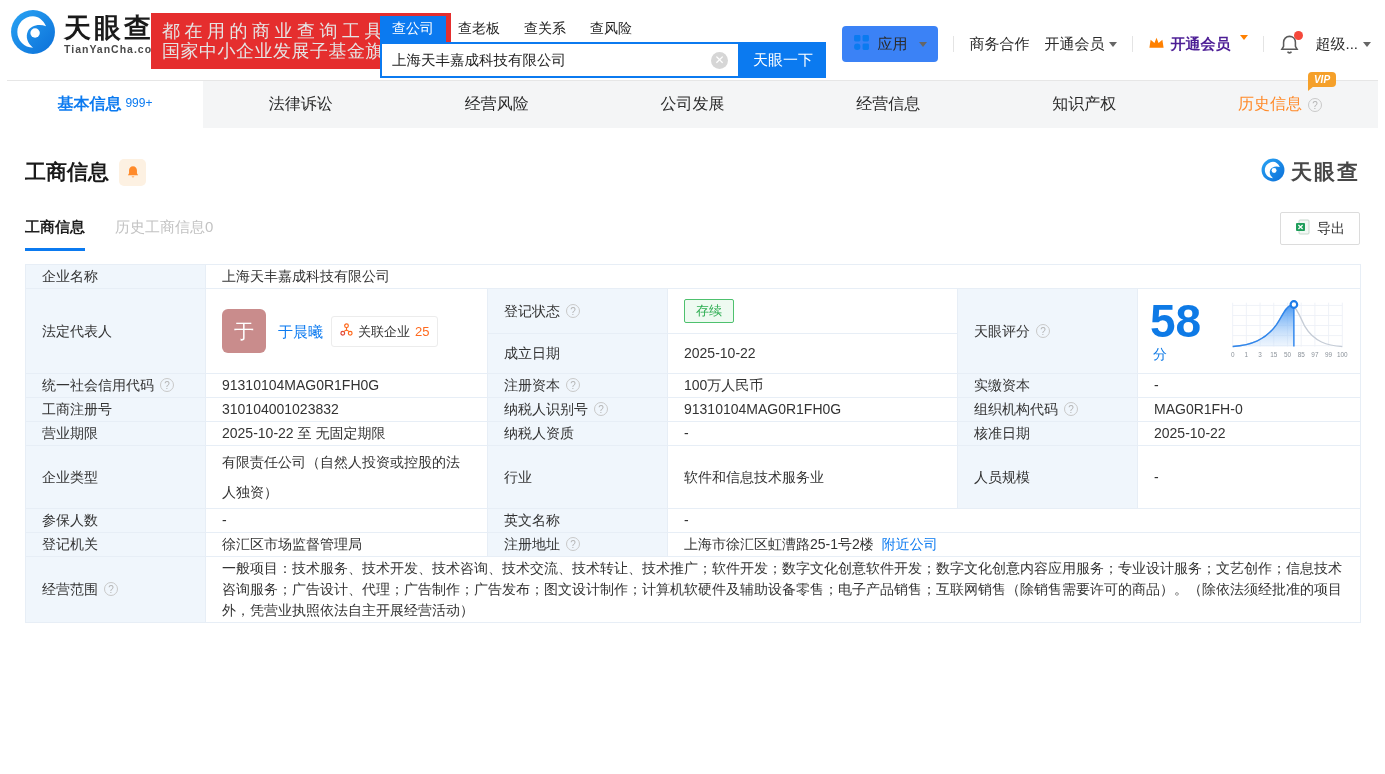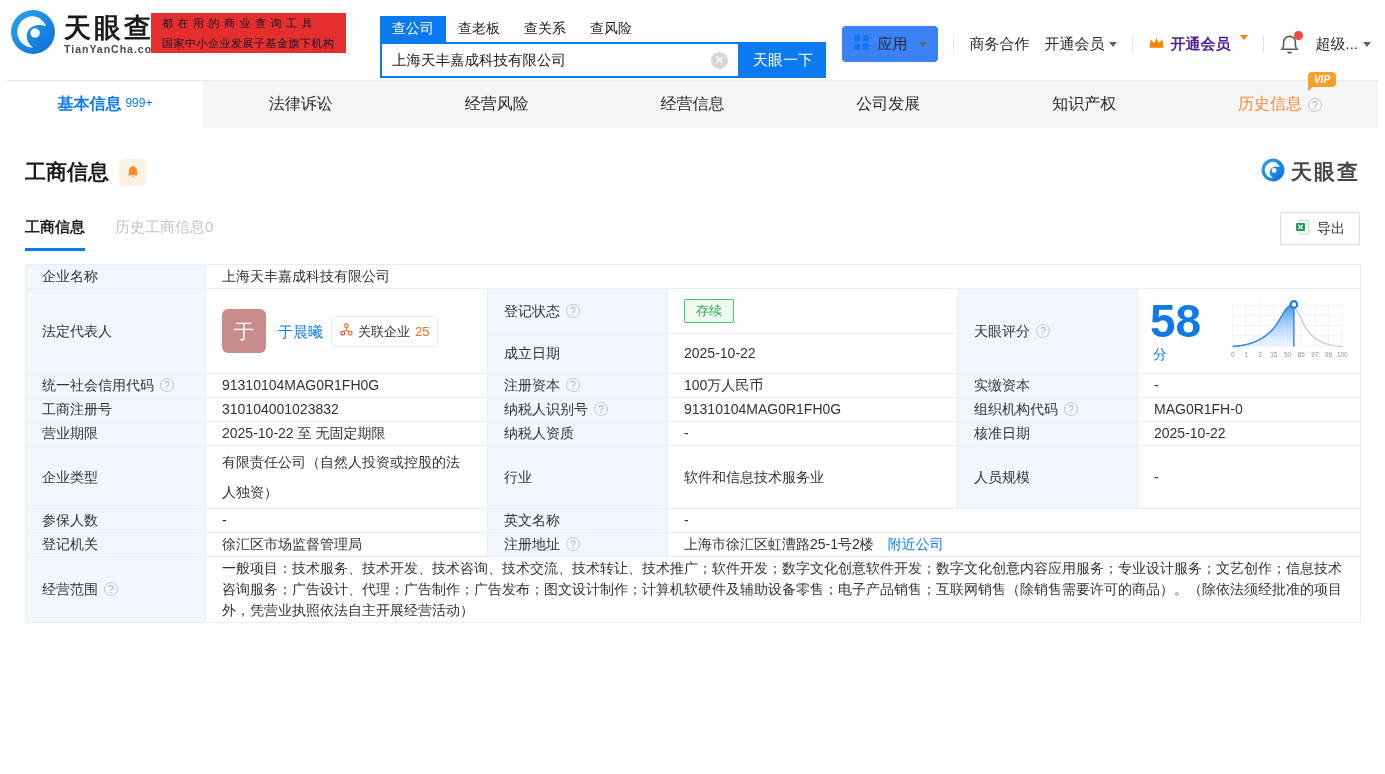--- a/index.html
+++ b/index.html
@@ -4,22 +4,22 @@
 <style>
   * { box-sizing: border-box; margin: 0; padding: 0; }
   html,body { width:1385px; height:774px; overflow:hidden; background:#fff;
     font-family:"Liberation Sans","DejaVu Sans",sans-serif; color:#333; }
 
   
   .header { position:relative; height:70px; background:#fff; }
   .logo { position:absolute; left:10px; top:9px; display:flex; align-items:center; gap:8px; }
   .logo-text .cn { font-size:27px; font-weight:bold; color:#1a1a1a; letter-spacing:3px; line-height:30px;}
   .logo-text .en { font-size:10.5px; font-weight:bold; color:#4a4a4a; letter-spacing:1px; }
-  .slogan { position:absolute; left:151px; top:13px; background:#e52e2e; color:#0f172a;
-    padding:0 11px; font-size:11px; line-height:20px; }
+  .slogan { position:absolute; left:151px; top:13px; background:#e52e2e; color:#e5e5e5;
+    padding:8px 11px; font-size:18px; line-height:20px; }
   .slogan .l1 { letter-spacing:4.5px; }
   .slogan .l2 { letter-spacing:0.5px; }
 
   .search-area { position:absolute; left:380px; top:15px; }
   .stabs { display:flex; align-items:flex-end; height:27px; }
   .stab { font-size:14px; color:#222; padding:4px 12px; cursor:pointer; }
   .stab.active { background:#0b7af0; color:#fff; }
   .srow { display:flex; }
   .sbox { width:360px; height:36px; border:2px solid #0b7af0; background:#fff;
     display:flex; align-items:center; padding:0 10px; }
@@ -202,24 +202,24 @@
       <span class="cnt">999+</span>
     </span>
   </div>
   <div class="ptab">
     <span>法律诉讼</span>
   </div>
   <div class="ptab">
     <span>经营风险</span>
   </div>
   <div class="ptab">
+    <span>公司发展</span>
+  </div>
+  <div class="ptab">
     <span>经营信息</span>
-  </div>
-  <div class="ptab">
-    <span>公司发展</span>
   </div>
   <div class="ptab">
     <span>知识产权</span>
   </div>
   <div class="ptab history">
     <span class="ptab-inner">
       <span>历史信息</span>
       <span class="q">?</span>
       <span class="vip-chip">VIP</span>
     </span>
@@ -411,21 +411,21 @@
     </tr>
 
     <tr>
       <td class="lab">登记机关</td>
       <td>徐汇区市场监督管理局</td>
       <td class="lab">
         <span>注册地址</span><span class="q">?</span>
       </td>
       <td colspan="3">
         <span>上海市徐汇区虹漕路25-1号2楼</span>
-        <span class="link" style="margin-left:10px;">附近公司</span>
+        <span class="link" style="margin-left:4px;">附近公司</span>
       </td>
     </tr>
 
     <tr>
       <td class="lab">
         <span>经营范围</span><span class="q">?</span>
       </td>
       <td colspan="5" class="scope-cell">一般项目：技术服务、技术开发、技术咨询、技术交流、技术转让、技术推广；软件开发；数字文化创意软件开发；数字文化创意内容应用服务；专业设计服务；文艺创作；信息技术咨询服务；广告设计、代理；广告制作；广告发布；图文设计制作；计算机软硬件及辅助设备零售；电子产品销售；互联网销售（除销售需要许可的商品）。（除依法须经批准的项目外，凭营业执照依法自主开展经营活动）</td>
     </tr>
   </tbody>

